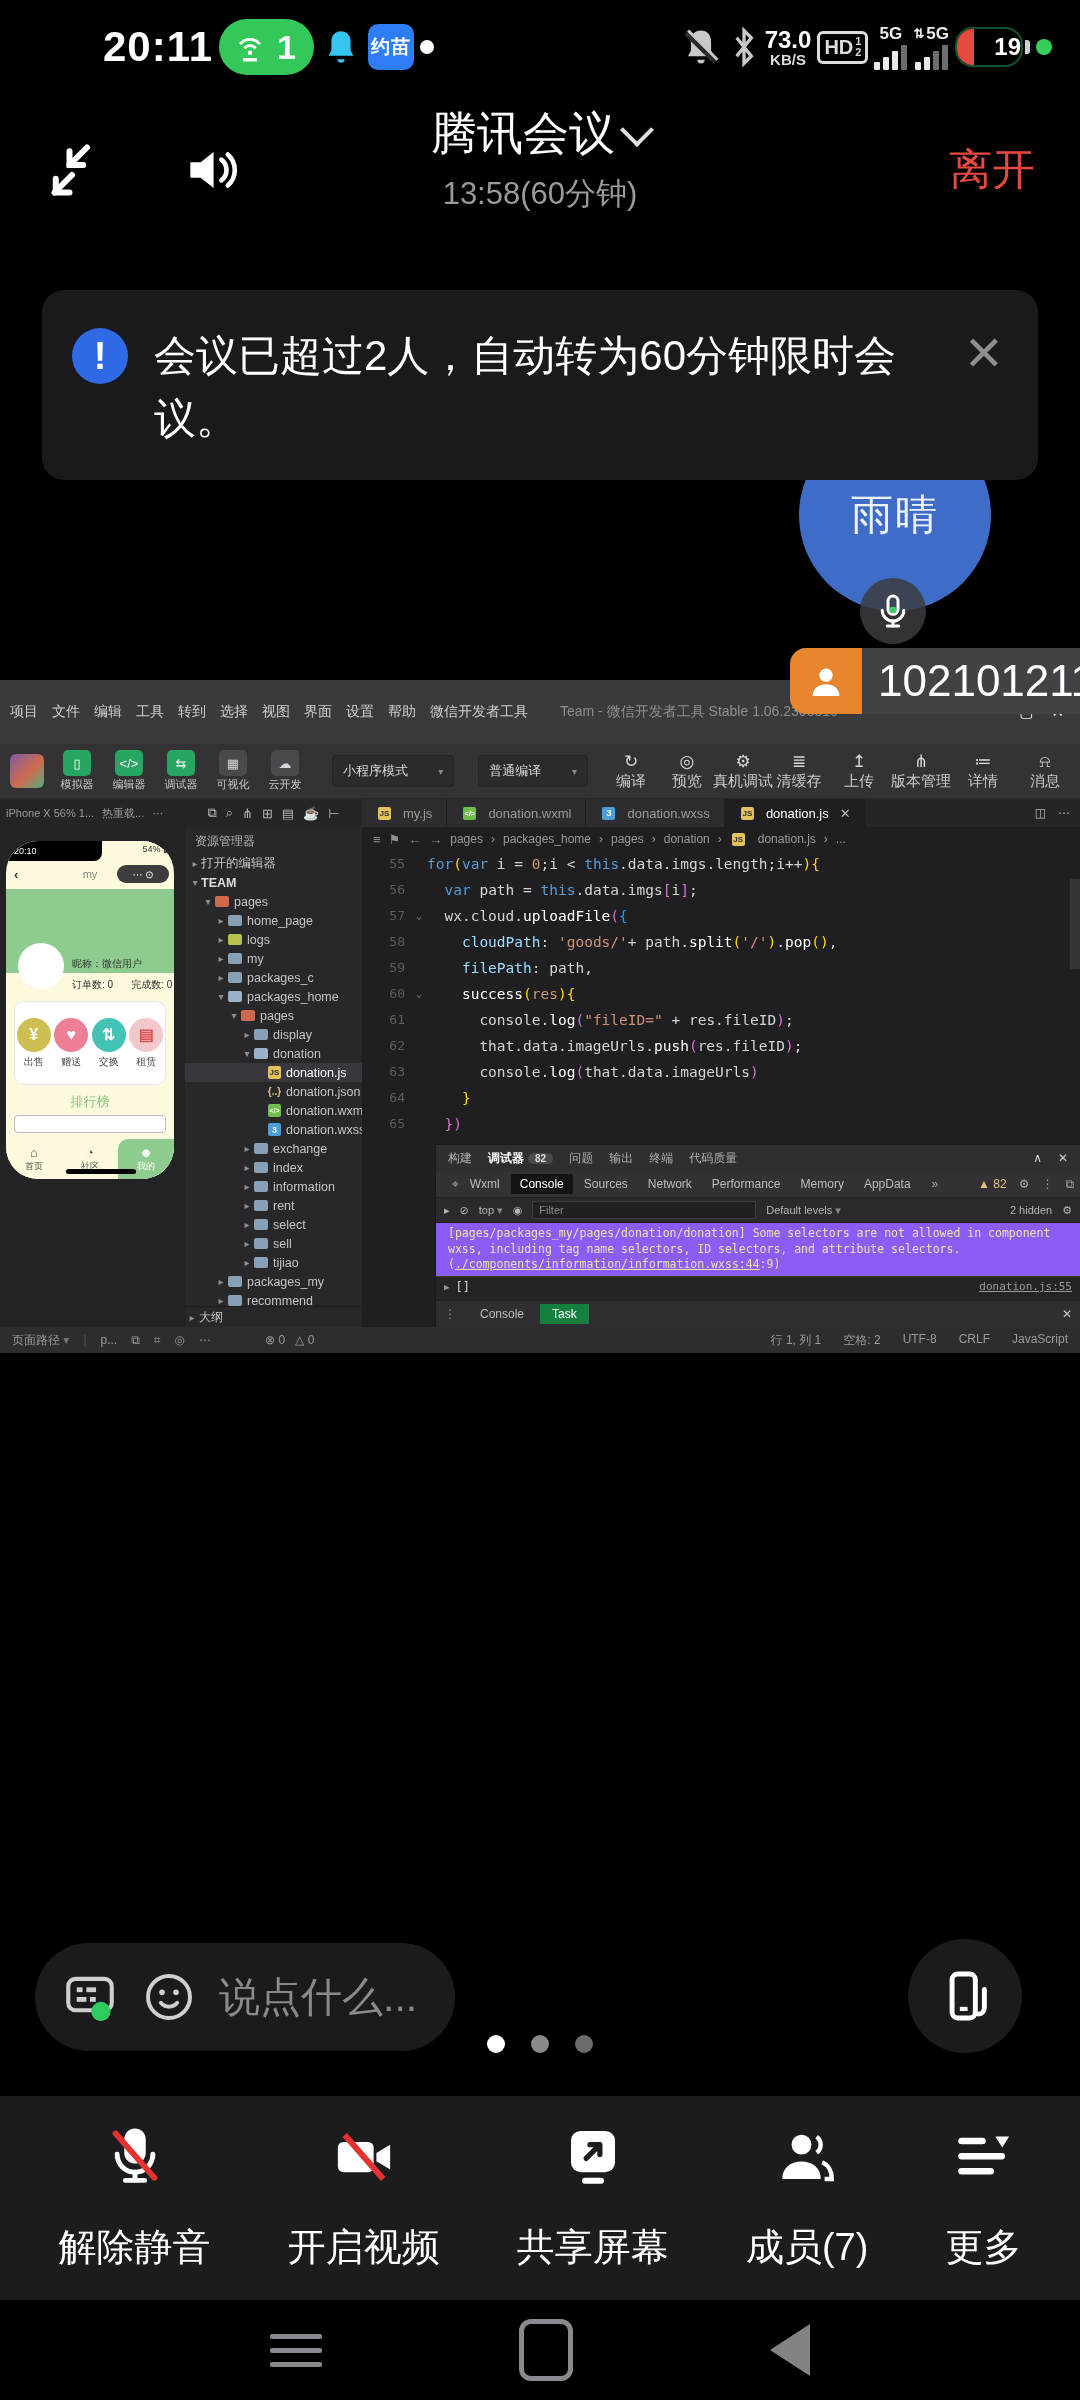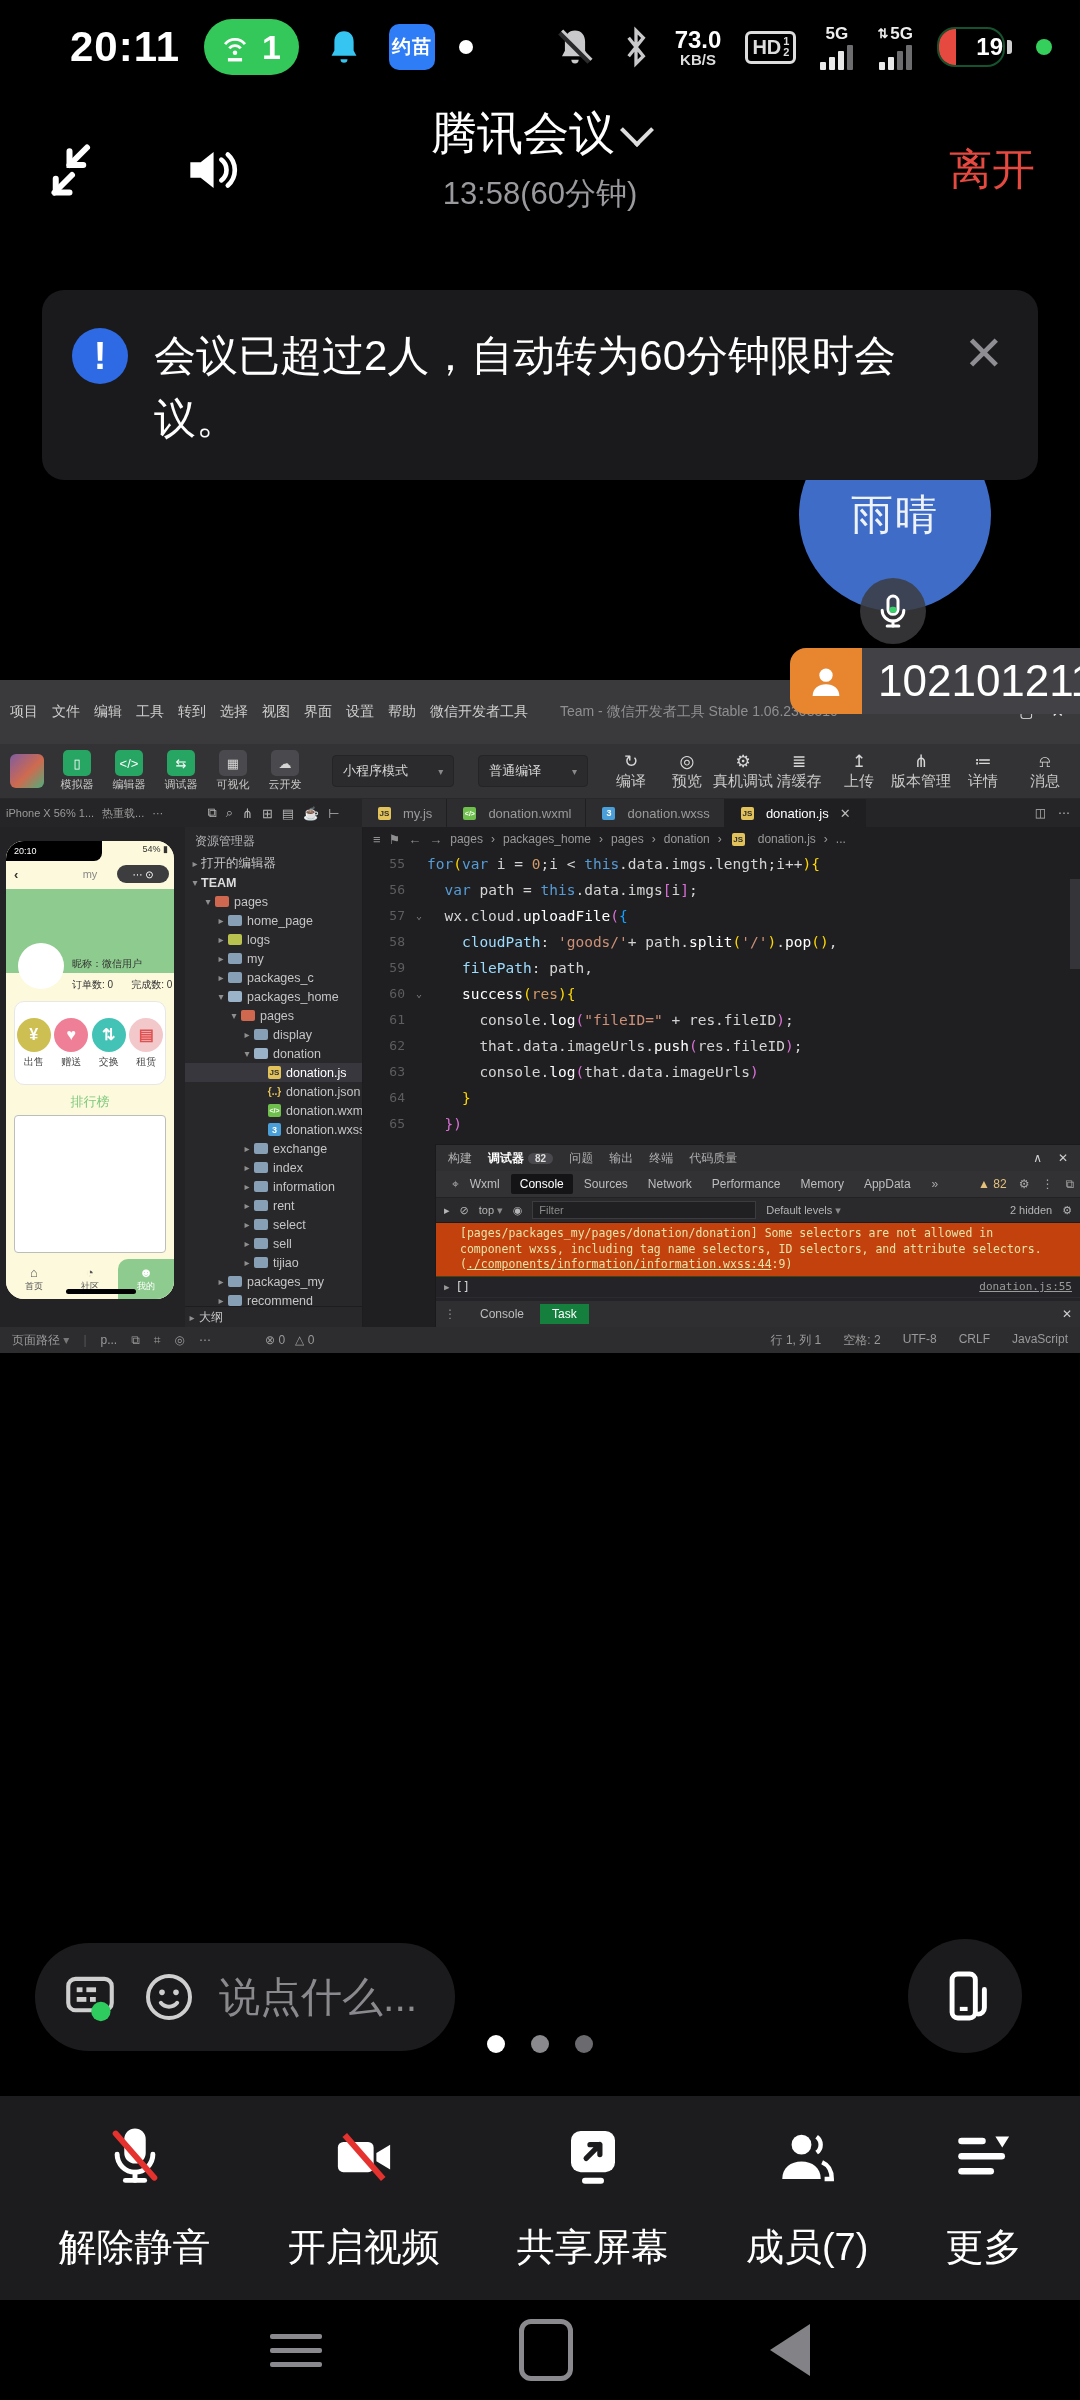--- a/index.html
+++ b/index.html
@@ -1,21 +1,21 @@
 <!DOCTYPE html>
 <html><head>
 <meta charset="utf-8">
 <style>
   html,body{margin:0;padding:0}
   body{width:1080px;height:2400px;background:#000;position:relative;overflow:hidden;
        font-family:"Liberation Sans",sans-serif;color:#fff;-webkit-font-smoothing:antialiased}
 
   
   .statusbar{position:absolute;top:14px;left:0;width:1080px;height:66px;display:flex;align-items:center;
-             padding:0 28px 0 70px;box-sizing:border-box;gap:24px;background:transparent}
+             padding:0 28px 0 103px;box-sizing:border-box;gap:6px;background:transparent}
   .sb-time{font-size:42px;font-weight:700;letter-spacing:1px}
   .sb-pill{background:#34c759;border-radius:30px;height:56px;padding:0 18px 0 12px;display:flex;align-items:center;gap:8px}
   .sb-pill .num{font-size:34px;font-weight:700;color:#fff}
   .sb-appicon{width:46px;height:46px;border-radius:10px;background:#2f7df6;color:#fff;font-size:19px;font-weight:700;
               display:flex;align-items:center;justify-content:center;letter-spacing:1px}
   .sb-dot{width:14px;height:14px;border-radius:50%;background:#fff}
   .sb-speed{display:flex;flex-direction:column;align-items:center;line-height:1;font-weight:700}
   .sb-speed .a{font-size:24px}.sb-speed .b{font-size:15px;color:#ddd}
   .sb-hd{border:3px solid #ddd;border-radius:6px;font-size:20px;font-weight:700;color:#ddd;padding:2px 4px;display:flex;align-items:center}
   .sb-hd .mini{display:flex;flex-direction:column;font-size:11px;line-height:1;margin-left:2px}
@@ -93,21 +93,21 @@
   .tr-mid{width:177px;display:flex;align-items:center;gap:9px;justify-content:center;color:#b5b5b5;font-size:13px}
   .ftabs{display:flex;align-items:stretch;flex:1}
   .ftab{display:flex;align-items:center;gap:7px;padding:0 14px;background:#2d2d2f;border-right:1px solid #1f1f21;font-size:13px}
   .ftab.active{background:#1f1f22;color:#fff}
   .ftab .x{margin-left:4px;color:#bbb}
   .tr-end{display:flex;align-items:center;gap:12px;padding:0 10px;color:#b5b5b5;margin-left:auto}
 
   .dt-main{display:flex;height:500px}
   
   .sim-col{width:185px;background:#232325;position:relative;flex:none}
-  .phone{position:absolute;left:6px;top:14px;width:168px;height:458px;border-radius:18px;background:#fdf9dc;
+  .phone{position:absolute;left:6px;top:14px;width:168px;height:338px;border-radius:32px;background:#fdf9dc;
          overflow:hidden;display:flex;flex-direction:column;font-family:"Liberation Sans",sans-serif}
   .ph-status{height:20px;position:relative;background:#fdf9dc}
   .ph-status .blk{position:absolute;left:0;top:0;width:96px;height:20px;background:#000;border-radius:16px 0 8px 0;
                   color:#fff;font-size:9px;display:flex;align-items:center;padding-left:8px;box-sizing:border-box}
   .ph-status .bat{position:absolute;right:6px;top:3px;font-size:9px;color:#333}
   .ph-nav{height:26px;display:flex;align-items:center;position:relative;color:#555}
   .ph-nav .bk{font-size:13px;font-weight:700;margin-left:8px;color:#333}
   .ph-nav .tt{position:absolute;left:0;right:0;text-align:center;font-size:11px;color:#888}
   .ph-caps{position:absolute;right:5px;width:52px;height:18px;border-radius:9px;background:#3d3d3f;color:#fff;
            display:flex;align-items:center;justify-content:space-around;font-size:10px}
@@ -171,21 +171,21 @@
   .dev-tab{padding:3px 9px;border-radius:2px}
   .dev-tab.active{background:#141416;color:#fff}
   .dev-tabs .warn{color:#e5c07b;margin-left:auto}
   .dev-tabs .gic{color:#a8a8a8;margin-left:10px}
   .flt{height:24px;background:#2a2a2d;border-top:1px solid #222;border-bottom:1px solid #1c1c1e;display:flex;
        align-items:center;gap:10px;padding:0 8px;color:#b5b5b5;font-size:11px;flex:none}
   .flt .inp{width:210px;height:16px;background:#202023;border:1px solid #3c3c40;color:#8a8a8a;
             display:flex;align-items:center;padding:0 6px;font-size:11px}
   .flt .hid{margin-left:auto}
   .con{flex:1;overflow:hidden;font-family:"DejaVu Sans Mono",monospace}
-  .warnrow{background:#c2410c;color:#e7e4a9;font-size:11.5px;line-height:1.35;padding:3px 24px;border-bottom:1px solid #454312}
+  .warnrow{background:#8b5cf6;color:#e7e4a9;font-size:11.5px;line-height:1.35;padding:3px 12px;border-bottom:1px solid #454312}
   .warnrow .lnk{text-decoration:underline}
   .logrow{display:flex;align-items:center;padding:3px 8px;color:#d4d4d4;font-size:12px;border-bottom:1px solid #2c2c30}
   .logrow .tri{color:#9a9a9a;font-size:9px;margin-right:6px}
   .logrow .src{margin-left:auto;color:#9b9b9b;text-decoration:underline;font-size:11px}
   .promptrow{padding:2px 8px;color:#4f9cf0;font-size:12px}
   .dbg-foot{height:26px;background:#2f2f32;display:flex;align-items:center;gap:4px;padding:0 8px;color:#bdbdbd;flex:none;margin-top:auto}
   .dbg-foot .dots3{color:#8f8f8f;margin-right:8px}
   .dbg-foot .t{padding:3px 12px}
   .dbg-foot .t.active{background:#15803d;color:#fff}
   .dbg-foot .x{margin-left:auto;color:#cfcfcf}

